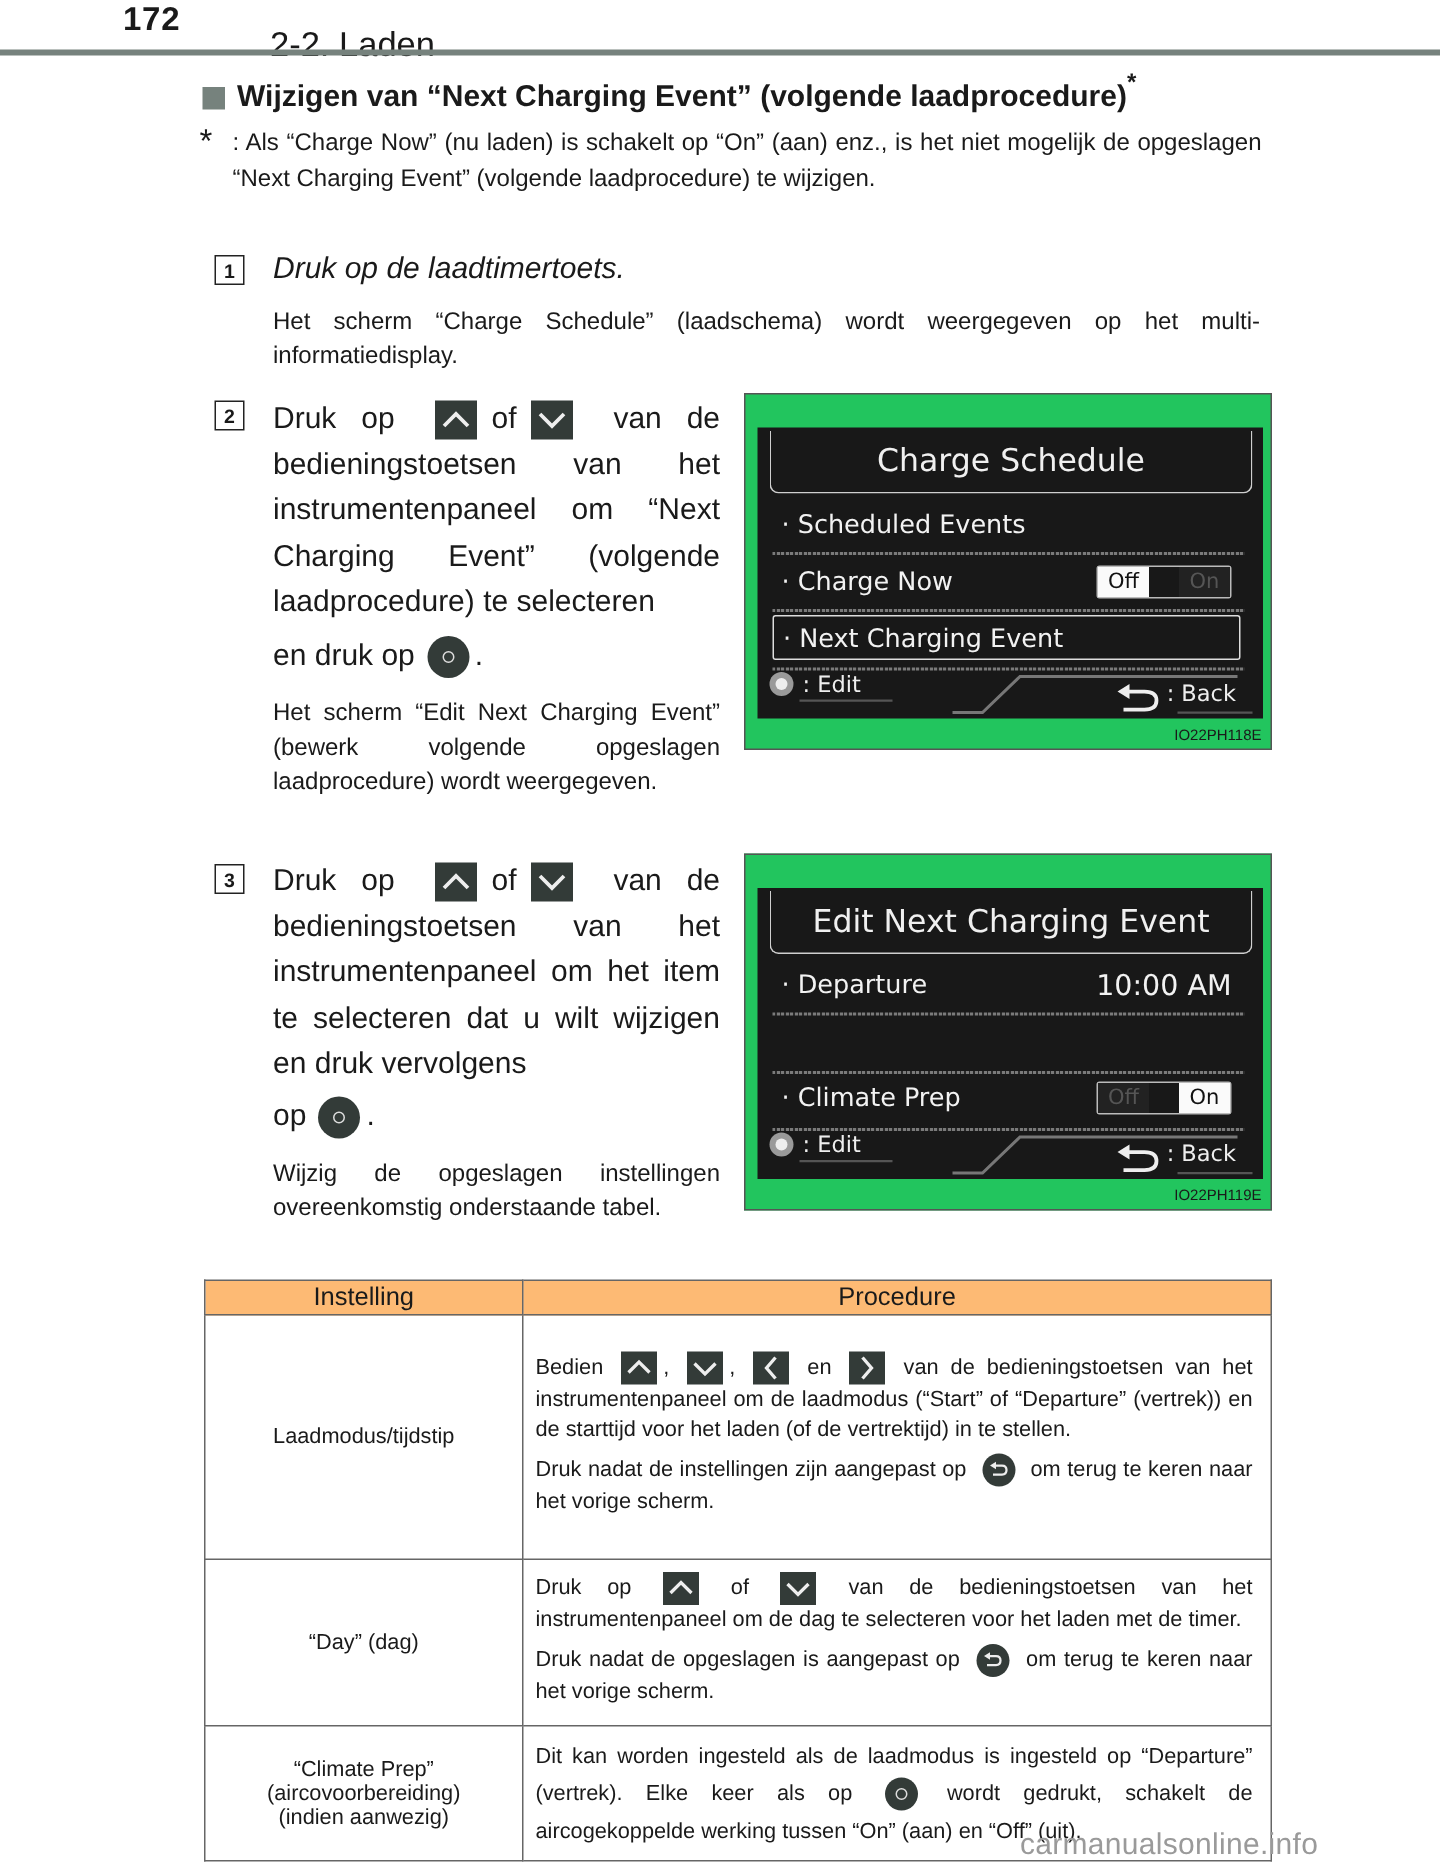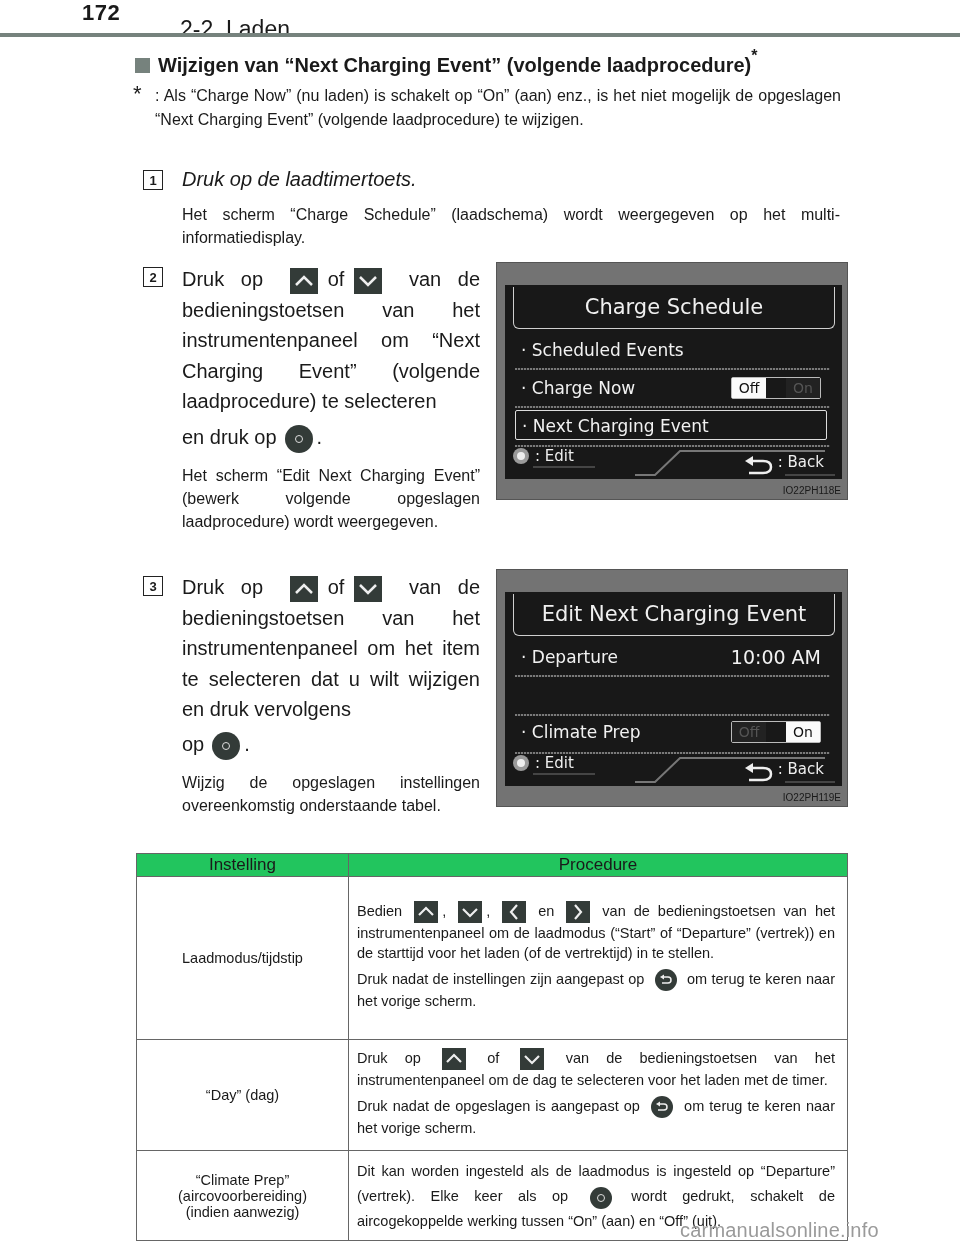--- a/index.html
+++ b/index.html
@@ -48,21 +48,21 @@
   .smok { width: 22px; height: 22px; margin: 0 4px 0 6px; }
   .smok::after { left: 7px; top: 7px; }
   .backkey {
     display: inline-block; width: 22px; height: 22px; border-radius: 50%; background: #333b38;
     vertical-align: middle; position: relative; margin: 0 6px;
   }
 
   .steptext { font-size: 20px; line-height: 30.5px; text-align: justify; }
 
   
-  .fig { border: 1px solid #555; background: #737373; }
+  .fig { border: 1px solid #555; background: #22c55e; }
   .screen { position: absolute; left: 8px; top: 22px; width: 337px; height: 194px; background: #181818; overflow: hidden; }
   .scr-title {
     position: absolute; left: 8px; top: 2px; width: 322px; height: 42px;
     border: 1.5px solid #cfcfcf; border-top: none; border-radius: 0 0 6px 6px;
     color: #f0f0f0; font-size: 21px; text-align: center; line-height: 40px;
     font-family: "DejaVu Sans", sans-serif;
   }
   .scr-row {
     position: absolute; left: 10px; width: 312px; height: 30px; color: #f2f2f2;
     font-family: "DejaVu Sans", sans-serif; font-size: 17px; line-height: 30px; padding-left: 6px;
@@ -75,21 +75,21 @@
   .toggle span { flex: 1; text-align: center; }
   .tg-on { background: #fafafa; color: #111; }
   .tg-off { background: #222; color: #555; }
   .scr-foot { position: absolute; left: 0; bottom: 0; width: 337px; height: 42px; }
   .edit-lbl { position: absolute; left: 30px; top: 10px; color: #eee; font-size: 15px; font-family: "DejaVu Sans", sans-serif; }
   .back-lbl { position: absolute; right: 18px; top: 16px; color: #eee; font-size: 15px; font-family: "DejaVu Sans", sans-serif; }
   .fig-id { position: absolute; right: 6px; bottom: 3px; font-size: 10px; }
 
   
   table { position: absolute; left: 136px; top: 853px; width: 712px; border-collapse: collapse; font-size: 14.5px; }
-  th { background: #22c55e; font-weight: normal; font-size: 17px; height: 18px; border: 1px solid #666; }
+  th { background: #fdba74; font-weight: normal; font-size: 17px; height: 18px; border: 1px solid #666; }
   td { border: 1px solid #666; vertical-align: middle; }
   td.c1 { width: 212px; text-align: center; padding: 0 8px; }
   td.c2 { padding: 8px 12px 6px 8px; text-align: justify; line-height: 20px; }
   td.c2 p { margin: 0 0 6px 0; }
   .watermark { position: absolute; left: 680px; top: 1219px; font-size: 20px; color: #9a9a9a; letter-spacing: 0.2px; }
 </style>
 </head>
 <body>
 
 <div class="abs page-num">172</div>

